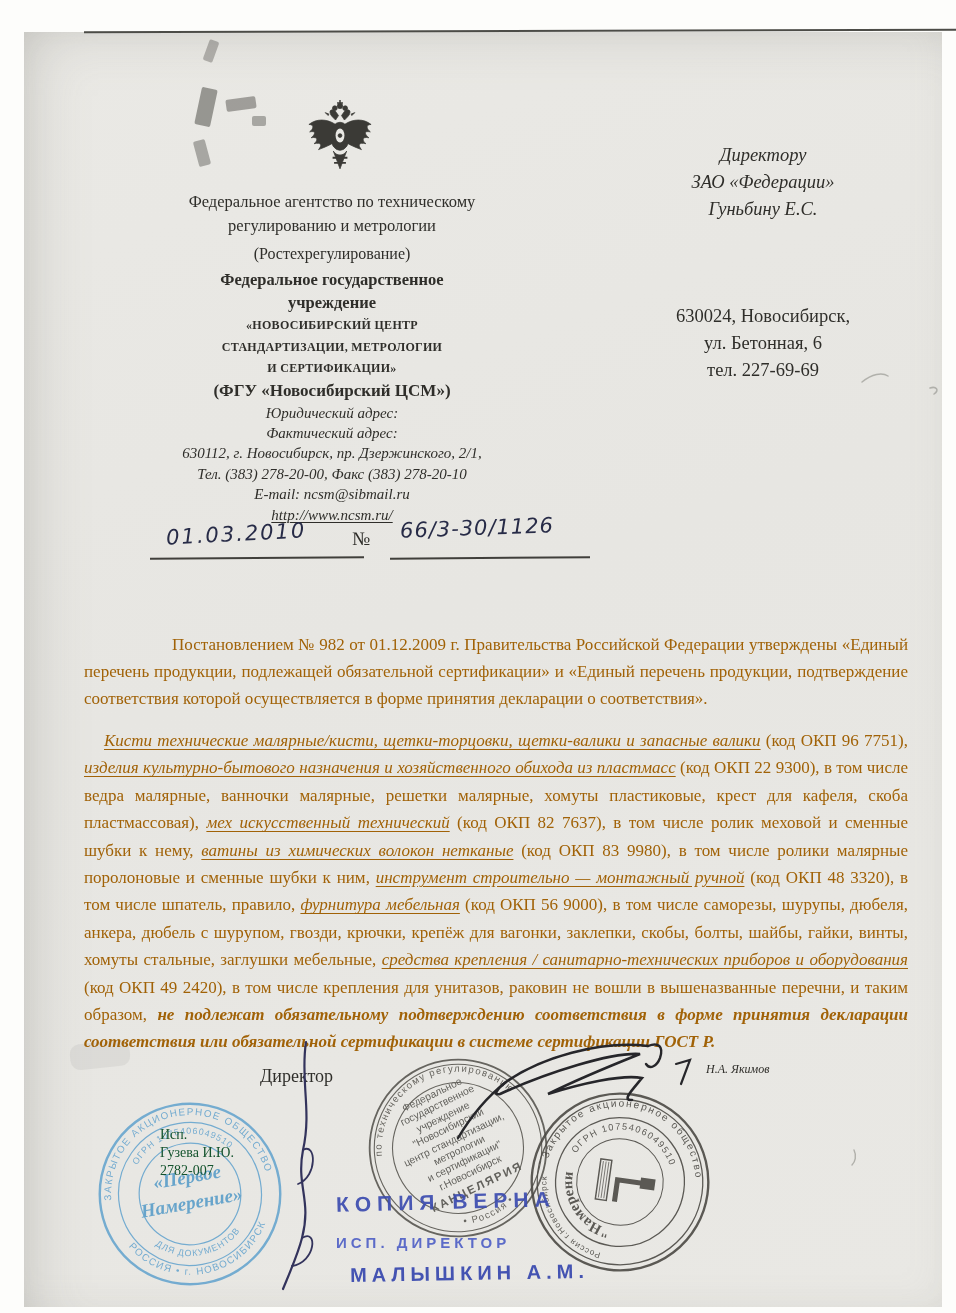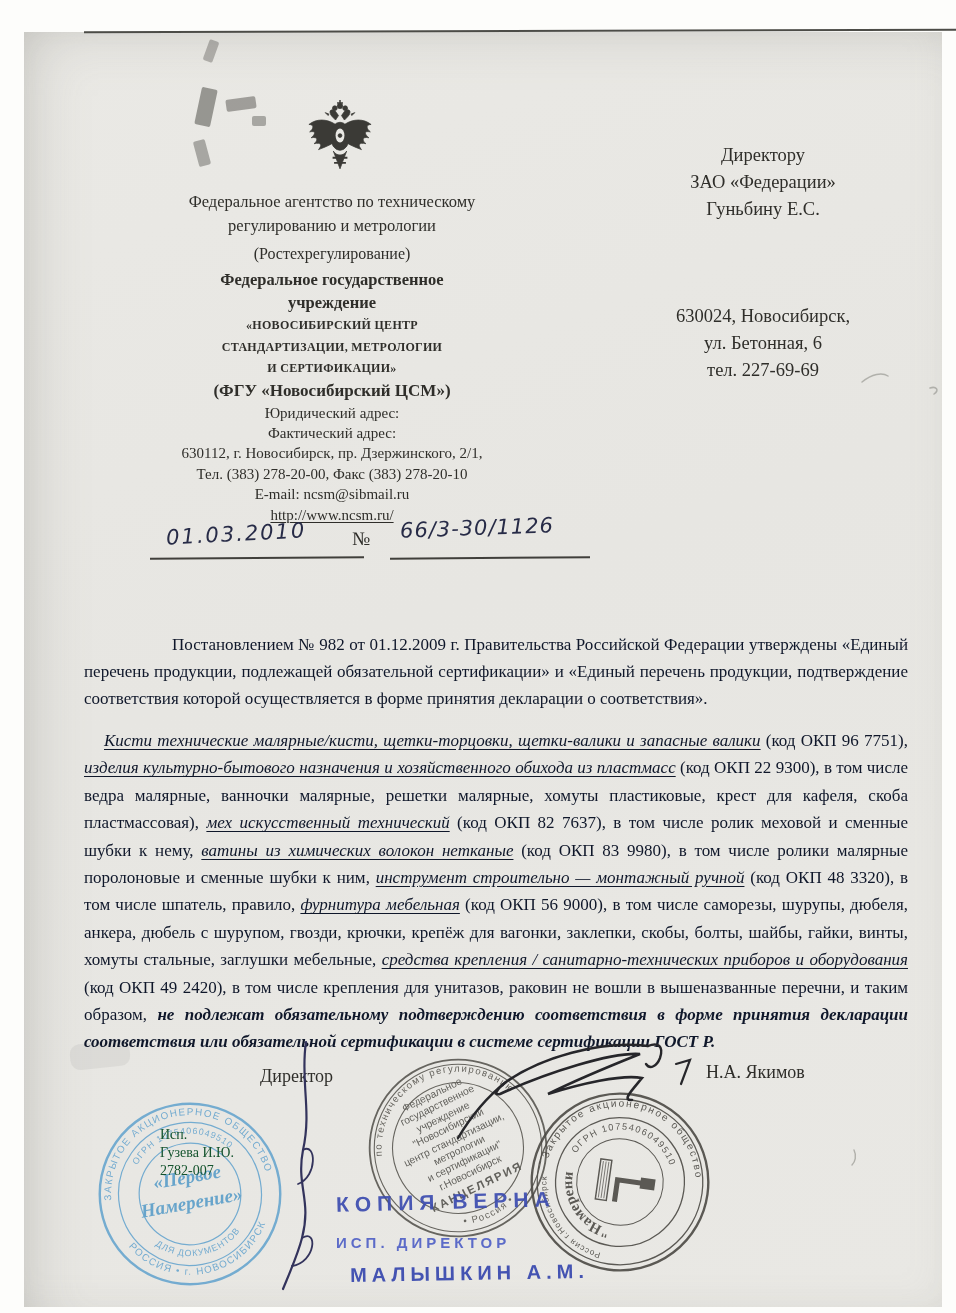--- a/index.html
+++ b/index.html
@@ -22,47 +22,47 @@
 
   
   .lh{left:110px;top:190px;width:444px;z-index:2;}
   .lh-agency div{font-size:16.5px;line-height:24px;}
   .lh-short{font-size:16px;line-height:24px;margin-top:4px;}
   .lh-inst div{font-weight:bold;font-size:16.5px;line-height:23px;}
   .lh-inst{margin-top:2px;}
   .lh-center div{font-weight:bold;font-size:12px;line-height:21.5px;letter-spacing:.3px;text-align:center;}
   .lh-center{margin-top:1px;}
   .lh-cshort{font-weight:bold;font-size:17px;line-height:22px;}
-  .lh-addr{font-size:15px;line-height:18.4px;margin-top:2px;}
+  .lh-addr{font-size:15px;line-height:18.4px;margin-top:2px;font-style:italic;}
   .lh-site{text-decoration:underline;text-underline-offset:2px;}
 
   
-  .addr1{left:598px;top:142px;width:330px;font-size:18.5px;line-height:27px;z-index:2;}
+  .addr1{left:598px;top:142px;width:330px;font-size:18.5px;line-height:27px;z-index:2;font-style:italic;}
   .addr2{left:598px;top:303px;width:330px;font-size:18.5px;line-height:27px;z-index:2;}
 
   
   .hand{font-family:"DejaVu Sans",sans-serif;font-style:italic;color:#272b47;z-index:2;}
   .hw-date{left:166px;top:522px;font-size:21px;letter-spacing:2px;transform:rotate(-3deg);}
   .hw-num{left:400px;top:516px;font-size:21px;letter-spacing:1px;transform:rotate(-2deg);}
   .num-label{left:352px;top:528px;font-size:19px;z-index:2;}
   .uline{position:absolute;height:2px;background:#403f3b;z-index:1;}
   .ul1{left:150px;top:557px;width:214px;transform:rotate(-0.4deg);}
   .ul2{left:390px;top:557px;width:200px;transform:rotate(-0.4deg);}
 
   
   .salut{left:174px;top:580px;width:700px;font-size:17px;z-index:2;}
-  .para{left:84px;width:824px;font-size:17px;text-align:justify;z-index:2;color:#0f172a;}
+  .para{left:84px;width:824px;font-size:17px;text-align:justify;z-index:2;color:#a16207;}
   .p1{top:631px;line-height:27px;text-indent:88px;}
   .p2{top:727px;line-height:27.4px;text-indent:20px;}
   .seg-ui{font-style:italic;text-decoration:underline;text-underline-offset:3px;}
   .seg-bi{font-style:italic;font-weight:bold;}
 
   
   .sig-title{left:248px;top:1066px;font-size:18px;z-index:2;margin-left:12px;}
-  .sig-name{left:706px;top:1062px;font-size:18px;z-index:2;}
+  .sig-name{left:706px;top:1062px;font-size:12px;z-index:2;font-style:italic;}
   .executor{left:160px;top:1126px;font-size:14px;line-height:18px;z-index:5;color:#14532d;}
 
   
   .stamp{z-index:3;}
   .stamp-blue{left:96px;top:1100px;width:188px;height:188px;transform:rotate(-10deg);opacity:.92;}
   .stamp-blue-center{position:absolute;left:0;right:0;top:64px;text-align:center;color:#5d9fc9;
      font-weight:bold;font-style:italic;font-size:19px;line-height:26px;font-family:"Liberation Serif",serif;}
   .stamp-fgu{left:366px;top:1056px;width:184px;height:184px;transform:rotate(-26deg);opacity:.88;}
   .stamp-fgu-center{position:absolute;left:12px;right:12px;top:27px;text-align:center;color:#4f4e49;
      font-family:"Liberation Sans",sans-serif;font-size:10.3px;line-height:12.4px;}

